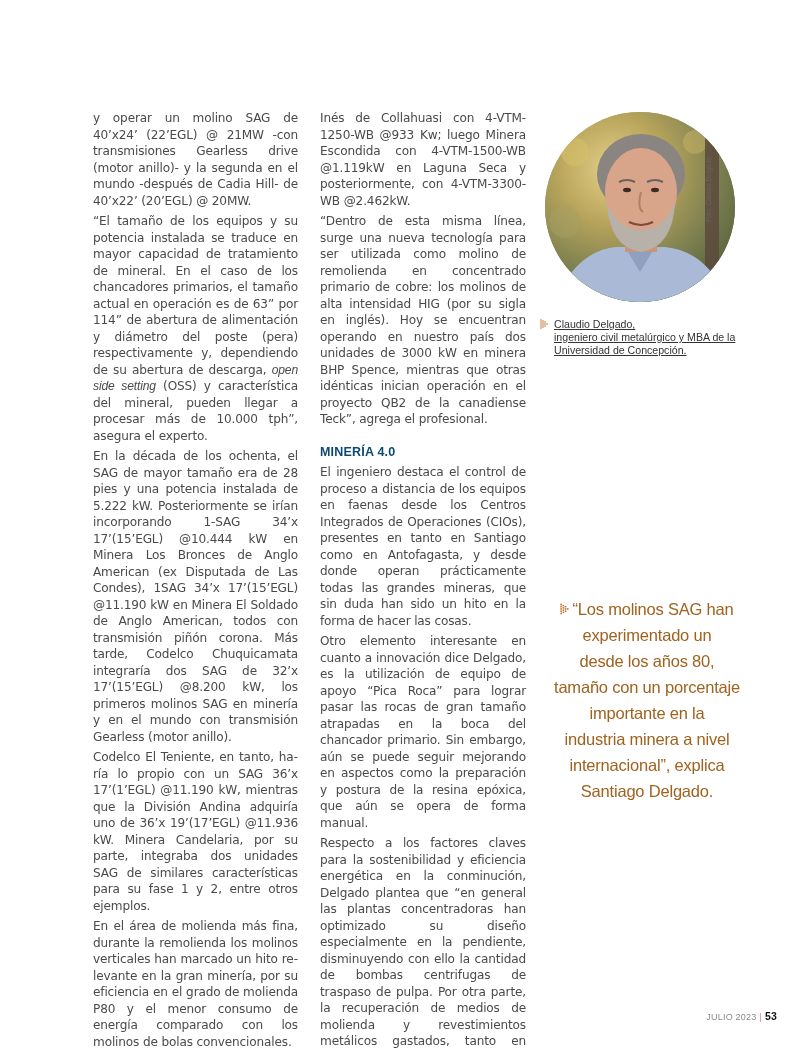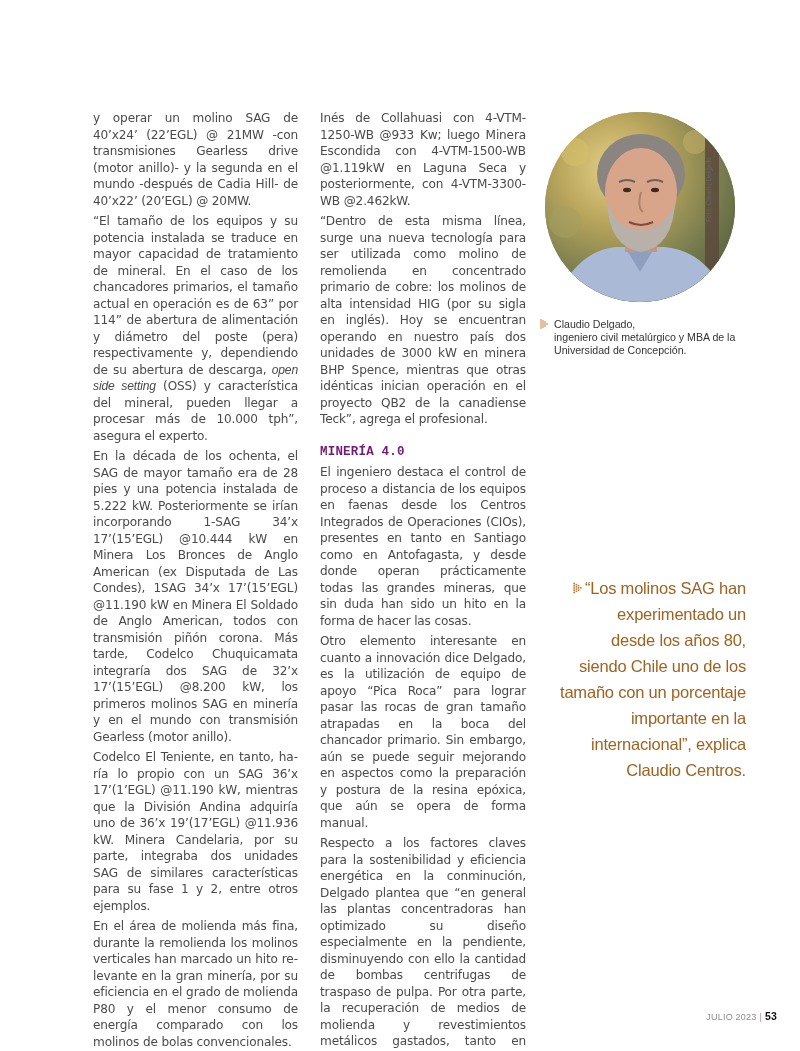--- a/index.html
+++ b/index.html
@@ -23,24 +23,24 @@
       text-align: justify;
       letter-spacing: -0.15px;
       hyphens: manual;
     }
     .col p {
       margin: 4px;
     }
     #col1 { left: 89px; width: 213px; }
     #col2 { left: 316px; width: 214px; }
     .section-heading {
-      font-family: Liberation Mono, monospace;
+      font-family: Liberation Sans, sans-serif;
       font-weight: bold;
       font-size: 12.5px;
-      color: #701a75;
+      color: #0c4a6e;
       margin-top: 16px !important;
       margin-bottom: 1px !important;
       letter-spacing: 0.2px;
       text-align: left;
     }
     em { font-style: italic; font-family: "Liberation Sans", sans-serif; }
 
     
     #photo {
       position: absolute;
@@ -69,36 +69,36 @@
     #caption {
       position: absolute;
       left: 540px;
       top: 318px;
       width: 240px;
       font-family: "Liberation Sans", sans-serif;
       font-size: 10.6px;
       line-height: 13px;
       color: #333;
     }
-    #caption .cap-line { display: block; padding-left: 14px; }
+    #caption .cap-line { display: block; padding-left: 14px; text-decoration: underline; }
     #caption .dots-icon { position: absolute; left: 0; top: 1px; }
 
     .dots-icon {
       display: inline-block;
       width: 9px;
       height: 11px;
     }
 
     
     #pullquote {
       position: absolute;
       left: 548px;
-      top: 575px;
+      top: 596px;
       width: 198px;
-      text-align: right;
+      text-align: center;
       font-family: "Liberation Sans", sans-serif;
       font-size: 16.5px;
       line-height: 26px;
       color: #a0621f;
       letter-spacing: -0.2px;
     }
     #pullquote .q-line { display: block; white-space: nowrap; }
     #pullquote .dots-icon { margin-right: 3px; vertical-align: -1px; }
 
     
@@ -213,22 +213,22 @@
             <circle cx="3" cy="6" r="0.8"></circle>
             <circle cx="3" cy="8" r="0.8"></circle>
         <circle cx="5" cy="3" r="0.8"></circle>
             <circle cx="5" cy="5" r="0.8"></circle>
             <circle cx="5" cy="7" r="0.8"></circle>
         <circle cx="7" cy="5" r="0.8"></circle>
       </g>
     </svg></span><span>“Los molinos SAG han</span></span>
   <span class="q-line">experimentado un</span>
   <span class="q-line">desde los años 80,</span>
-  <span class="q-line">siendo Chile uno de los</span>
   <span class="q-line">tamaño con un porcentaje</span>
   <span class="q-line">importante en la</span>
+  <span class="q-line">industria minera a nivel</span>
   <span class="q-line">internacional”, explica</span>
-  <span class="q-line">Claudio Centros.</span>
+  <span class="q-line">Santiago Delgado.</span>
 </div>
 
 <div id="footer">
   <span>JULIO 2023</span><span class="sep">|</span><span class="page-num">53</span>
 </div>
 
 </body></html>

